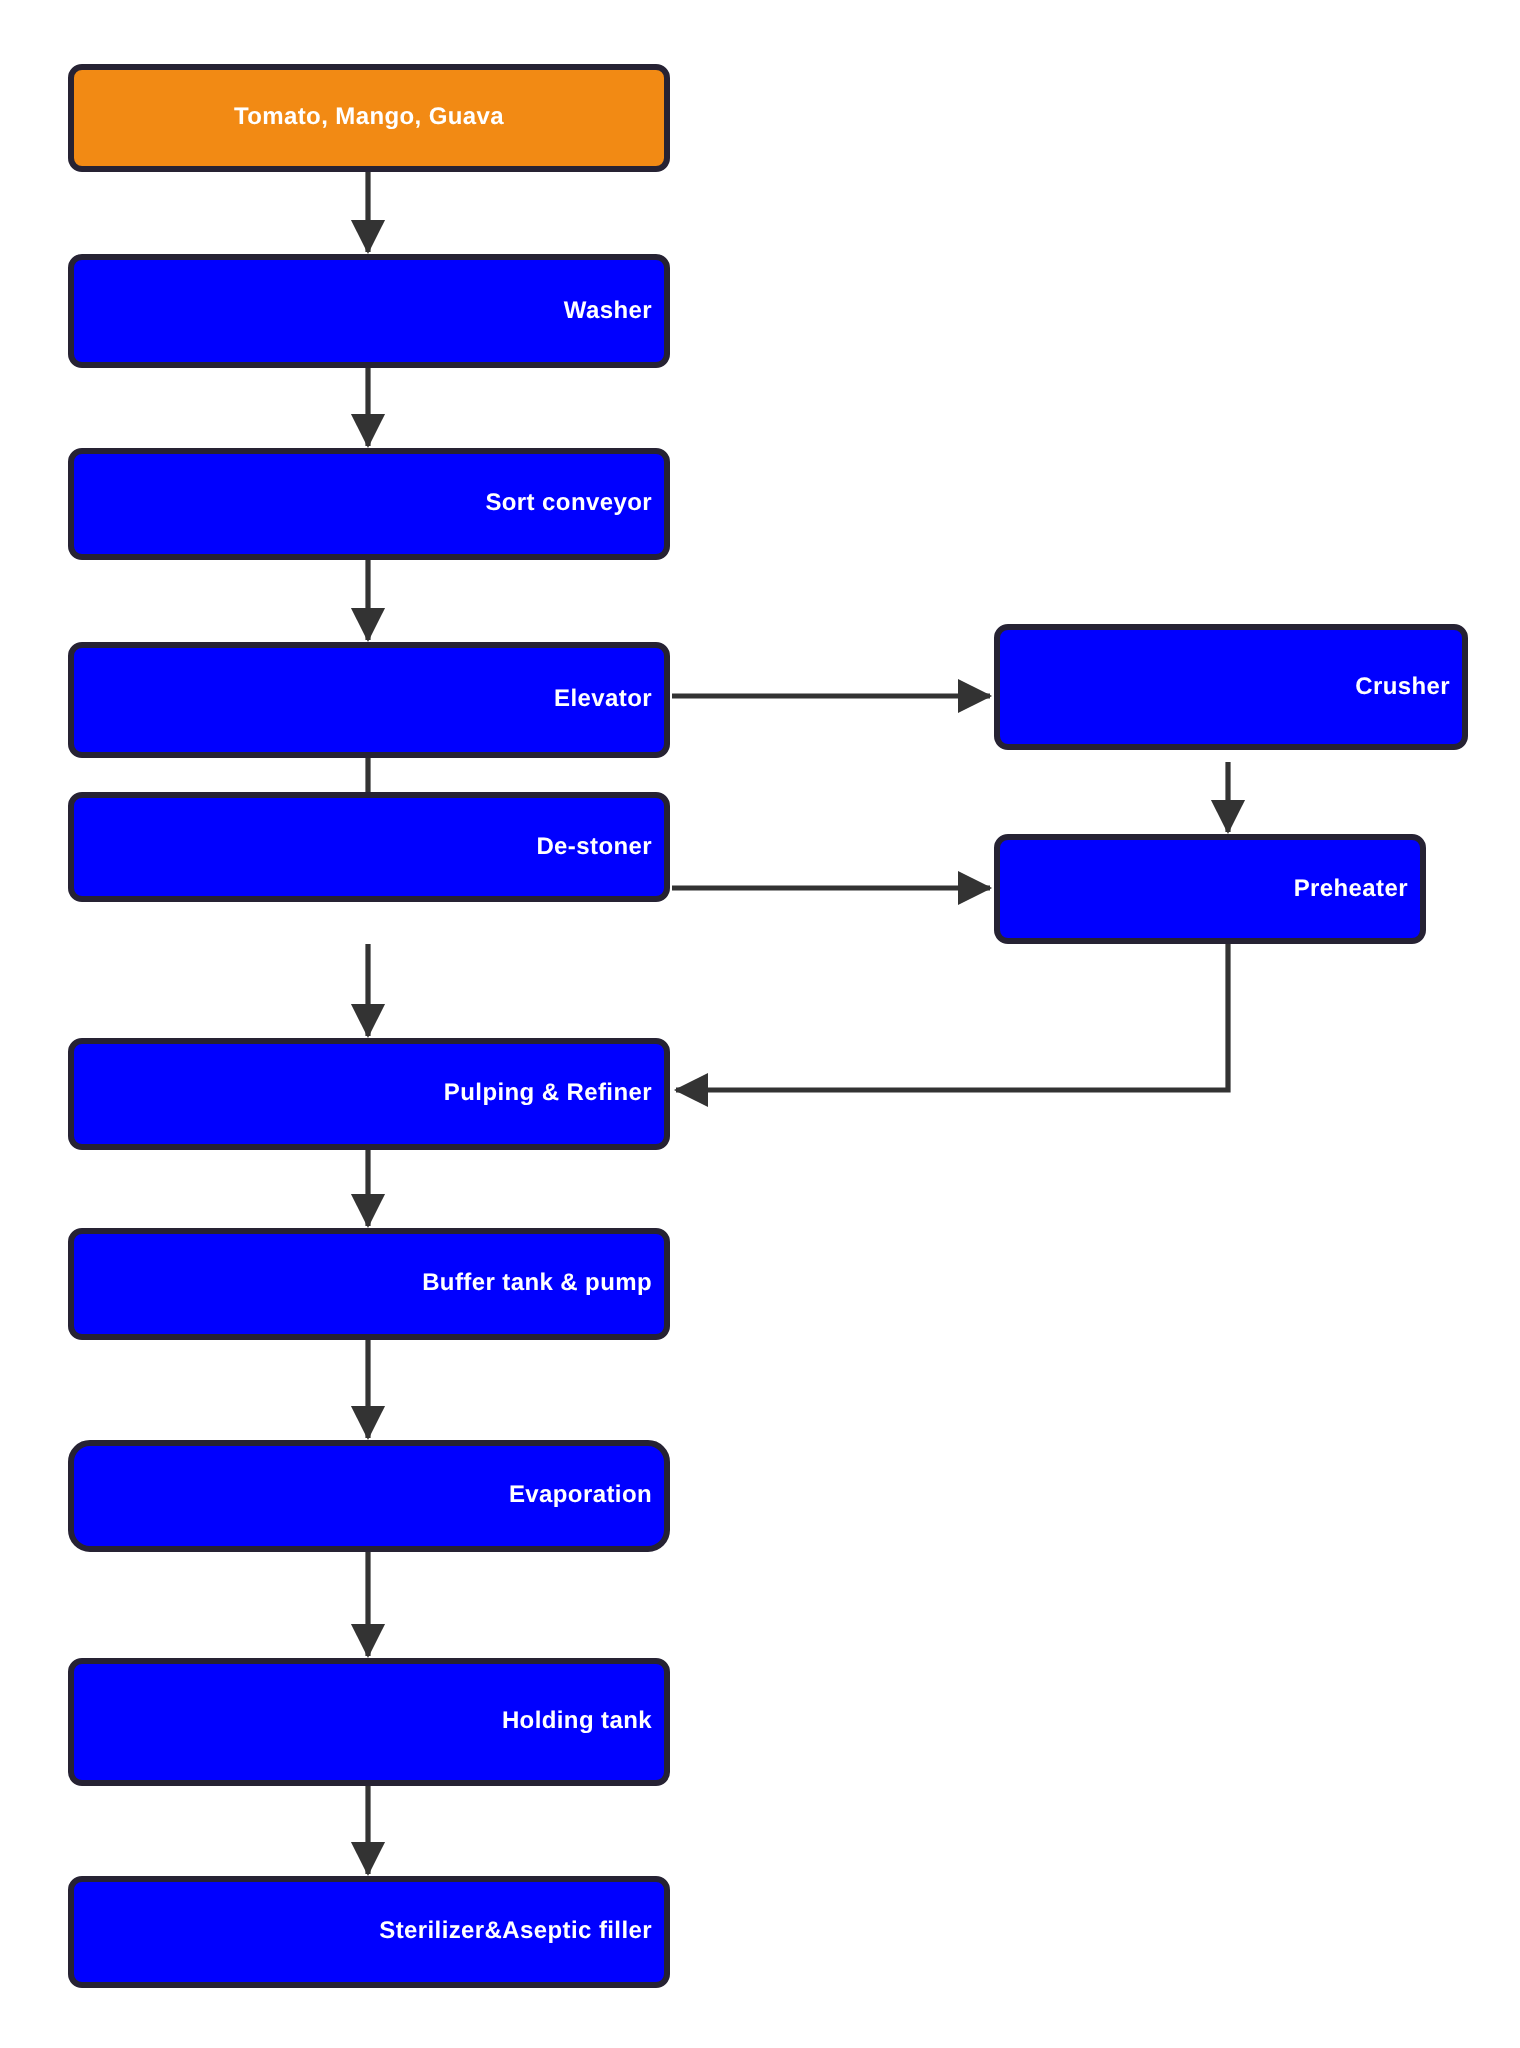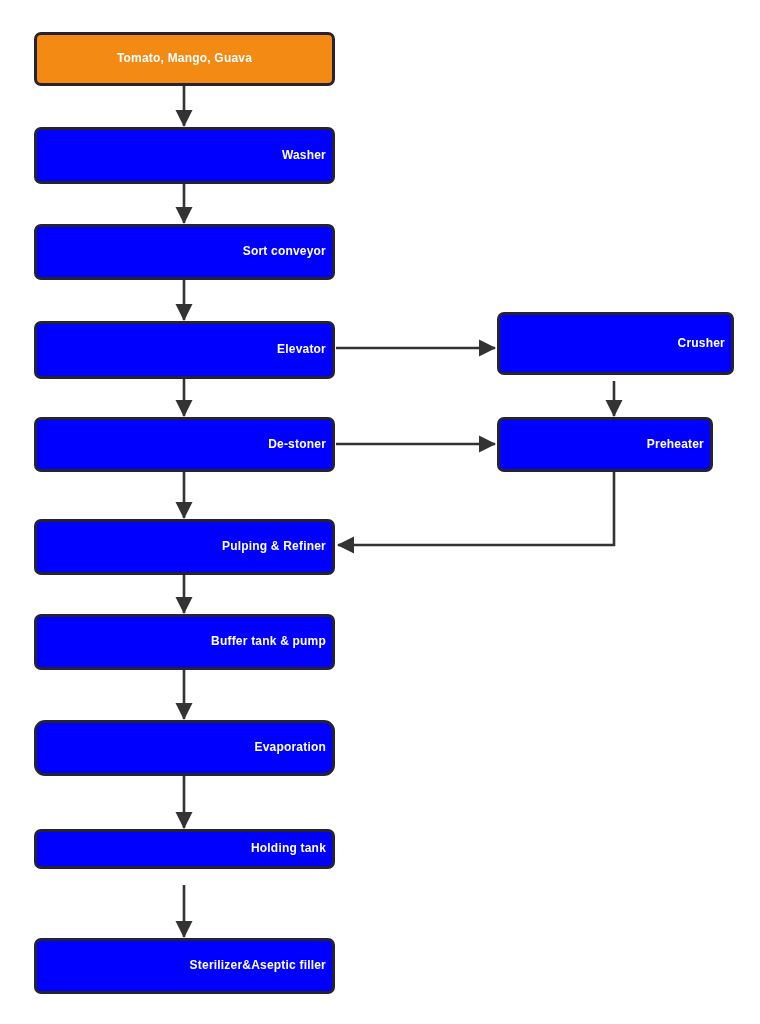--- a/index.html
+++ b/index.html
@@ -91,37 +91,37 @@
   </div>
 
   <div class="node blue" style="left:34px; top:224px; width:301px; height:56px;">
     <span class="node-label">Sort conveyor</span>
   </div>
 
   <div class="node blue" style="left:34px; top:321px; width:301px; height:58px;">
     <span class="node-label">Elevator</span>
   </div>
 
-  <div class="node blue" style="left:34px; top:417px; width:301px; height:55px;">
+  <div class="node blue" style="left:34px; top:396px; width:301px; height:55px;">
     <span class="node-label">De-stoner</span>
   </div>
 
   <div class="node blue" style="left:34px; top:519px; width:301px; height:56px;">
     <span class="node-label">Pulping &amp; Refiner</span>
   </div>
 
   <div class="node blue" style="left:34px; top:614px; width:301px; height:56px;">
     <span class="node-label">Buffer tank &amp; pump</span>
   </div>
 
   <div class="node blue" style="left:34px; top:720px; width:301px; height:56px;border-radius:11px;">
     <span class="node-label">Evaporation</span>
   </div>
 
-  <div class="node blue" style="left:34px; top:829px; width:301px; height:40px;">
+  <div class="node blue" style="left:34px; top:829px; width:301px; height:64px;">
     <span class="node-label">Holding tank</span>
   </div>
 
   <div class="node blue" style="left:34px; top:938px; width:301px; height:56px;">
     <span class="node-label">Sterilizer&amp;Aseptic filler</span>
   </div>
 
   <div class="node blue" style="left:497px; top:312px; width:237px; height:63px;padding-left:10px;">
     <span class="node-label">Crusher</span>
   </div>

